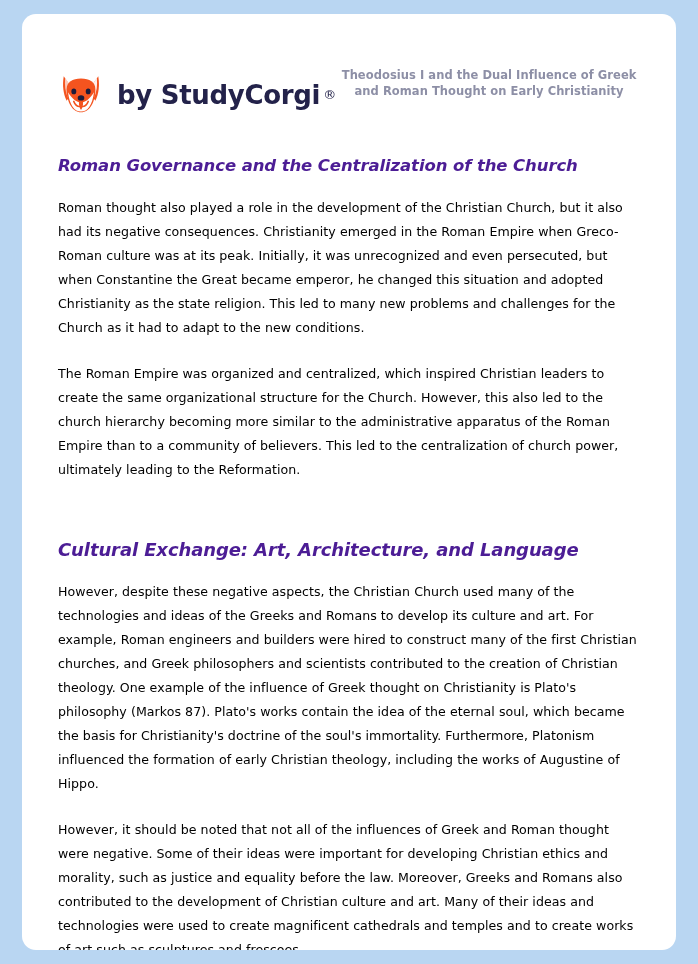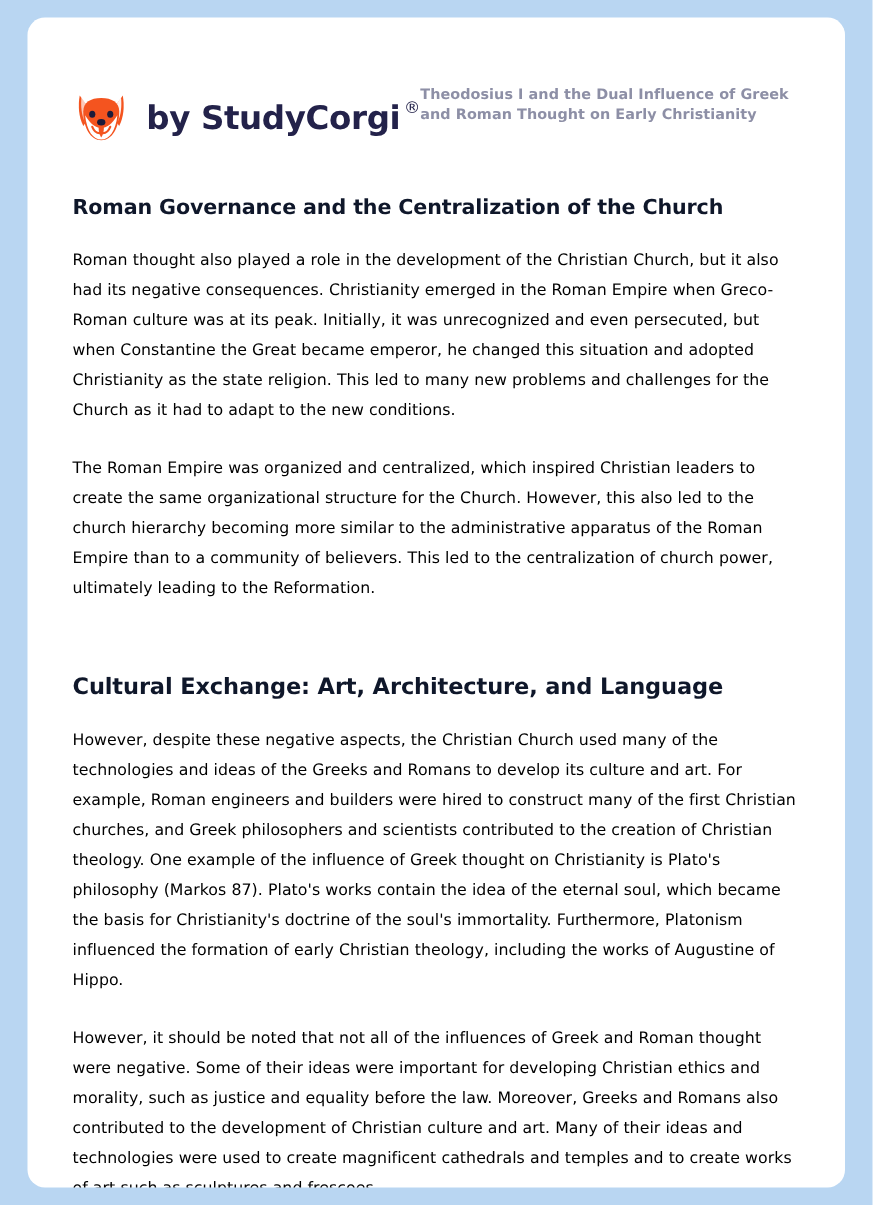--- a/index.html
+++ b/index.html
@@ -38,39 +38,39 @@
     padding-top: 8px;
   }
   .brand-mark {
     width: 46px;
     height: 46px;
     flex: 0 0 46px;
     display: block;
   }
   .brand-wordmark {
     display: flex;
-    align-items: flex-start;
+    align-items: center;
     white-space: nowrap;
   }
   .brand-text {
     font-size: 26px;
     font-weight: bold;
     color: #23224a;
     letter-spacing: -0.3px;
     line-height: 1;
   }
   .brand-reg {
     font-size: 13px;
     color: #23224a;
     margin-left: 3px;
     margin-top: -2px;
     line-height: 1;
   }
   .header-meta {
-    text-align: left;
+    text-align: center;
     max-width: 348px;
     padding-top: 4px;
   }
   .header-title {
     font-size: 11.5px;
     font-weight: bold;
     color: #8d8fa6;
     line-height: 1.35;
     letter-spacing: 0.05px;
   }
@@ -82,24 +82,25 @@
     word-break: break-word;
   }
   
   .doc-body {
     padding: 0 36px;
     margin-top: 37px;
   }
   h2.section-heading {
     font-size: 16.5px;
     font-weight: bold;
-    color: #0f172a;
+    color: #4c1d95;
     margin: 0 0 20px 0;
     letter-spacing: -0.1px;
     line-height: 1.3;
+    font-style: italic;
   }
   h2.section-heading.second {
     font-size: 18px;
     margin-top: 56px;
     margin-bottom: 18px;
   }
   p.body-text {
     font-size: 12.6px;
     color: #000000;
     line-height: 24px;

